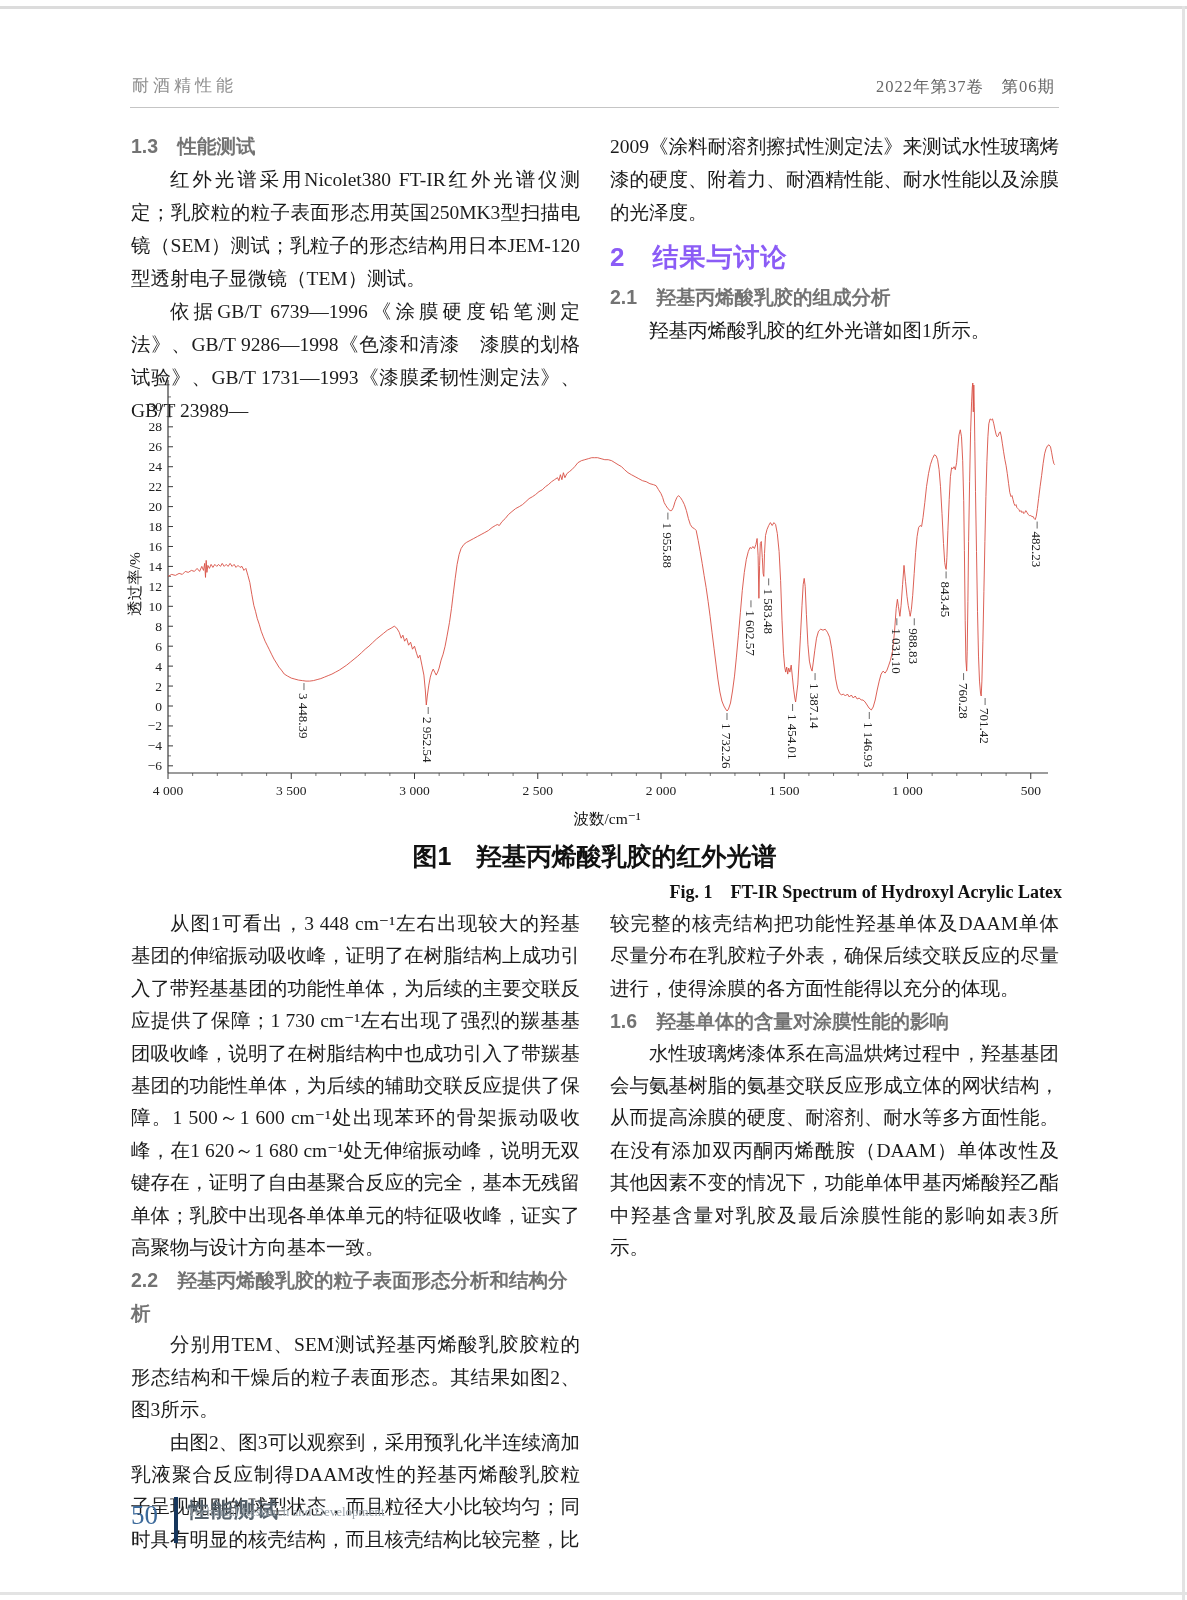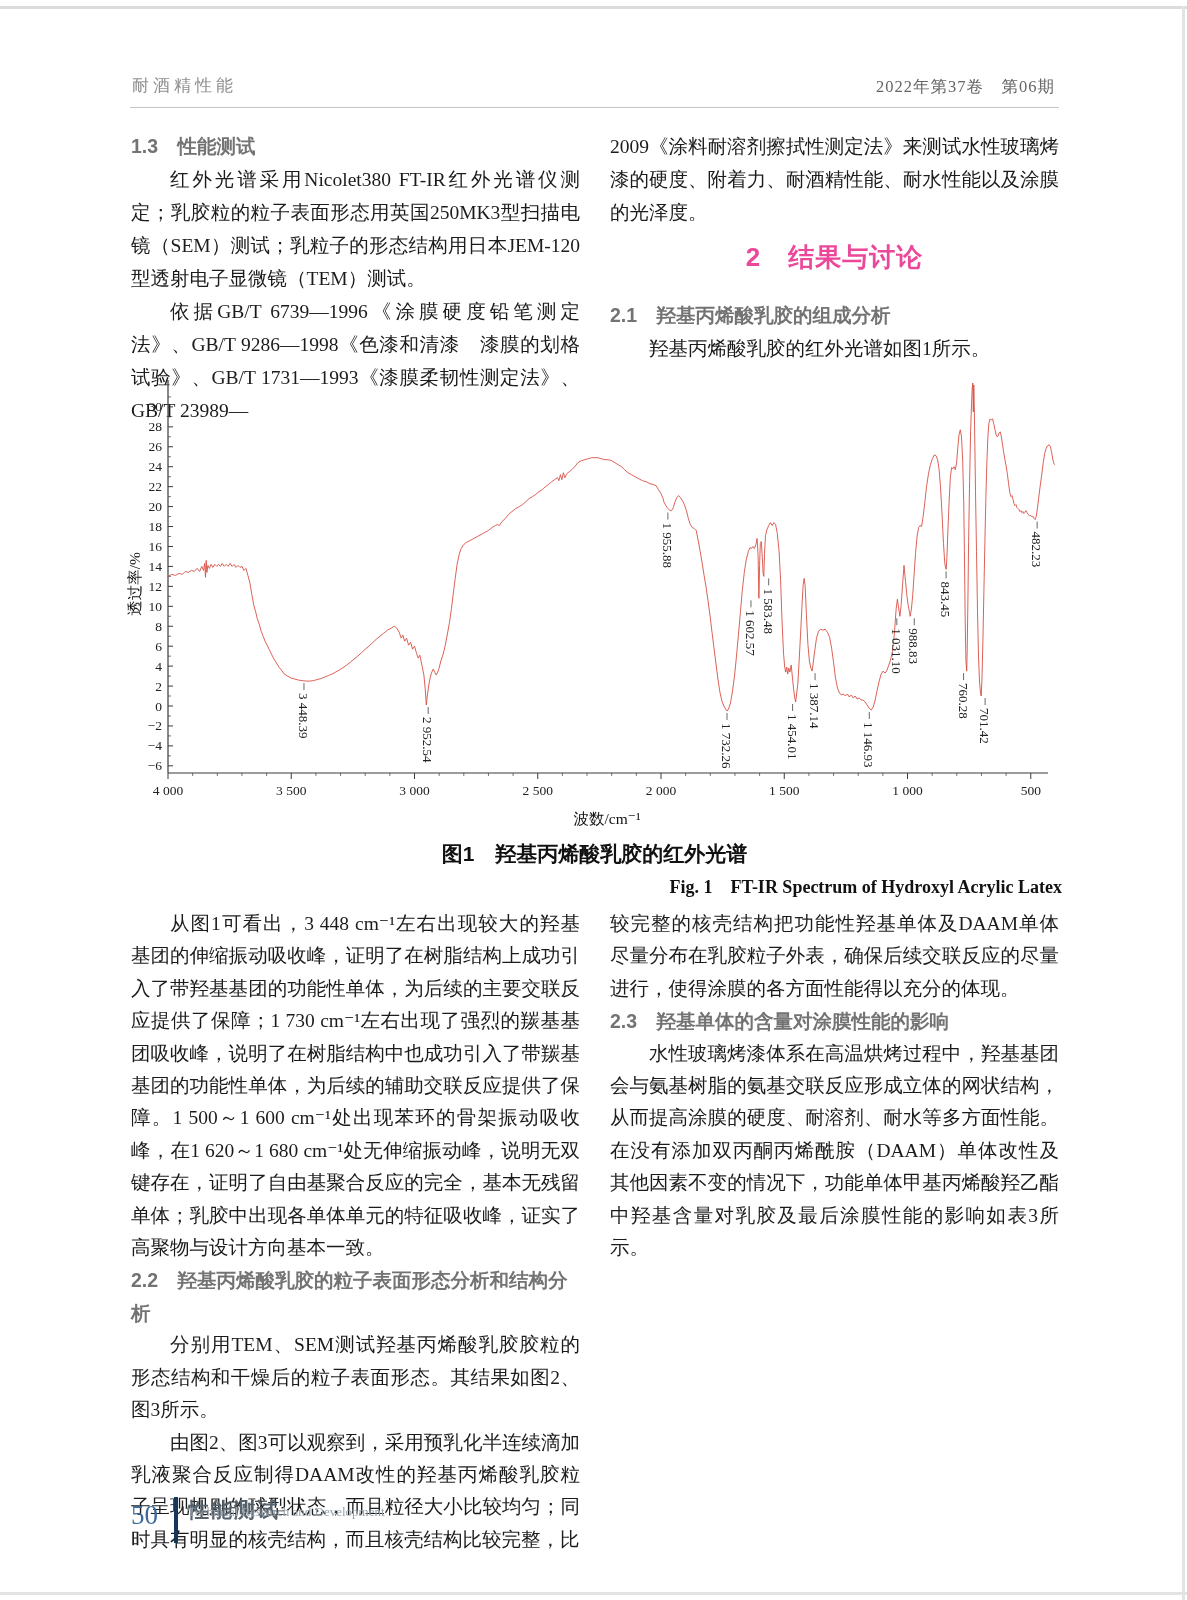--- a/index.html
+++ b/index.html
@@ -19,28 +19,28 @@
   .col-b{left:610px;}
   .top-block{top:130px;}
   .bottom-block{top:908px;}
 
   p.body{margin:0;font-size:19.5px;line-height:33px;text-align:justify;}
   .bottom-block p.body{line-height:32.4px;}
   p.ind{text-indent:2em;}
   h3.sub{margin:0;font-family:"Liberation Sans","DejaVu Sans",sans-serif;font-weight:700;
          color:#737373;font-size:19.5px;line-height:33px;}
   .bottom-block h3.sub{line-height:32.4px;}
-  h2.main{margin:6px 0 20px 0;font-family:"Liberation Sans","DejaVu Sans",sans-serif;font-weight:700;
-          color:#ec4899;font-size:26px;line-height:44px;letter-spacing:1px;text-align:center;}
+  h2.main{margin:6px 0 2px 0;font-family:"Liberation Sans","DejaVu Sans",sans-serif;font-weight:700;
+          color:#8b5cf6;font-size:26px;line-height:44px;letter-spacing:1px;}
 
   figure.fig{position:absolute;left:127px;top:372px;width:935px;margin:0;}
   #ir-svg{display:block;}
   #ir-svg text{font-family:"Liberation Serif","DejaVu Serif",serif;}
   .cap-zh{width:935px;text-align:center;font-family:"Liberation Sans","DejaVu Sans",sans-serif;
-          font-weight:700;font-size:21px;color:#111;margin-top:2px;}
+          font-weight:700;font-size:25px;color:#111;margin-top:2px;}
   .cap-en{width:935px;text-align:right;font-weight:700;font-size:18px;color:#111;margin-top:7px;}
 
   .pg-num{position:absolute;left:131px;top:1500px;font-size:27px;color:#3c6a9b;}
   .f-bar{position:absolute;left:174px;top:1497px;width:4px;height:46px;background:#16365c;}
   .f-zh{position:absolute;left:188px;top:1496px;font-family:"Liberation Sans","DejaVu Sans",sans-serif;
         font-weight:700;font-size:21px;color:#56626c;letter-spacing:2px;}
   .f-en{position:absolute;left:188px;top:1504px;font-size:13px;color:#98a2aa;}
 </style>
 </head>
 <body>
@@ -210,21 +210,21 @@
   </figure>
 
   <div class="col col-a bottom-block">
     <p class="body ind">从图1可看出，3 448 cm⁻¹左右出现较大的羟基基团的伸缩振动吸收峰，证明了在树脂结构上成功引入了带羟基基团的功能性单体，为后续的主要交联反应提供了保障；1 730 cm⁻¹左右出现了强烈的羰基基团吸收峰，说明了在树脂结构中也成功引入了带羰基基团的功能性单体，为后续的辅助交联反应提供了保障。1 500～1 600 cm⁻¹处出现苯环的骨架振动吸收峰，在1 620～1 680 cm⁻¹处无伸缩振动峰，说明无双键存在，证明了自由基聚合反应的完全，基本无残留单体；乳胶中出现各单体单元的特征吸收峰，证实了高聚物与设计方向基本一致。</p>
     <h3 class="sub">2.2　羟基丙烯酸乳胶的粒子表面形态分析和结构分析</h3>
     <p class="body ind">分别用TEM、SEM测试羟基丙烯酸乳胶胶粒的形态结构和干燥后的粒子表面形态。其结果如图2、图3所示。</p>
     <p class="body ind">由图2、图3可以观察到，采用预乳化半连续滴加乳液聚合反应制得DAAM改性的羟基丙烯酸乳胶粒子呈现规则的球型状态，而且粒径大小比较均匀；同时具有明显的核壳结构，而且核壳结构比较完整，比</p>
   </div>
   <div class="col col-b bottom-block">
     <p class="body">较完整的核壳结构把功能性羟基单体及DAAM单体尽量分布在乳胶粒子外表，确保后续交联反应的尽量进行，使得涂膜的各方面性能得以充分的体现。</p>
-    <h3 class="sub">2.3　羟基单体的含量对涂膜性能的影响</h3>
+    <h3 class="sub">1.6　羟基单体的含量对涂膜性能的影响</h3>
     <p class="body ind">水性玻璃烤漆体系在高温烘烤过程中，羟基基团会与氨基树脂的氨基交联反应形成立体的网状结构，从而提高涂膜的硬度、耐溶剂、耐水等多方面性能。在没有添加双丙酮丙烯酰胺（DAAM）单体改性及其他因素不变的情况下，功能单体甲基丙烯酸羟乙酯中羟基含量对乳胶及最后涂膜性能的影响如表3所示。</p>
   </div>
 
   <div class="pg-num">50</div>
   <div class="f-bar"></div>
   <div class="f-zh">性能测试</div>
   <div class="f-en">Technical Research and Development</div>
 </div>
 
 </body></html>

